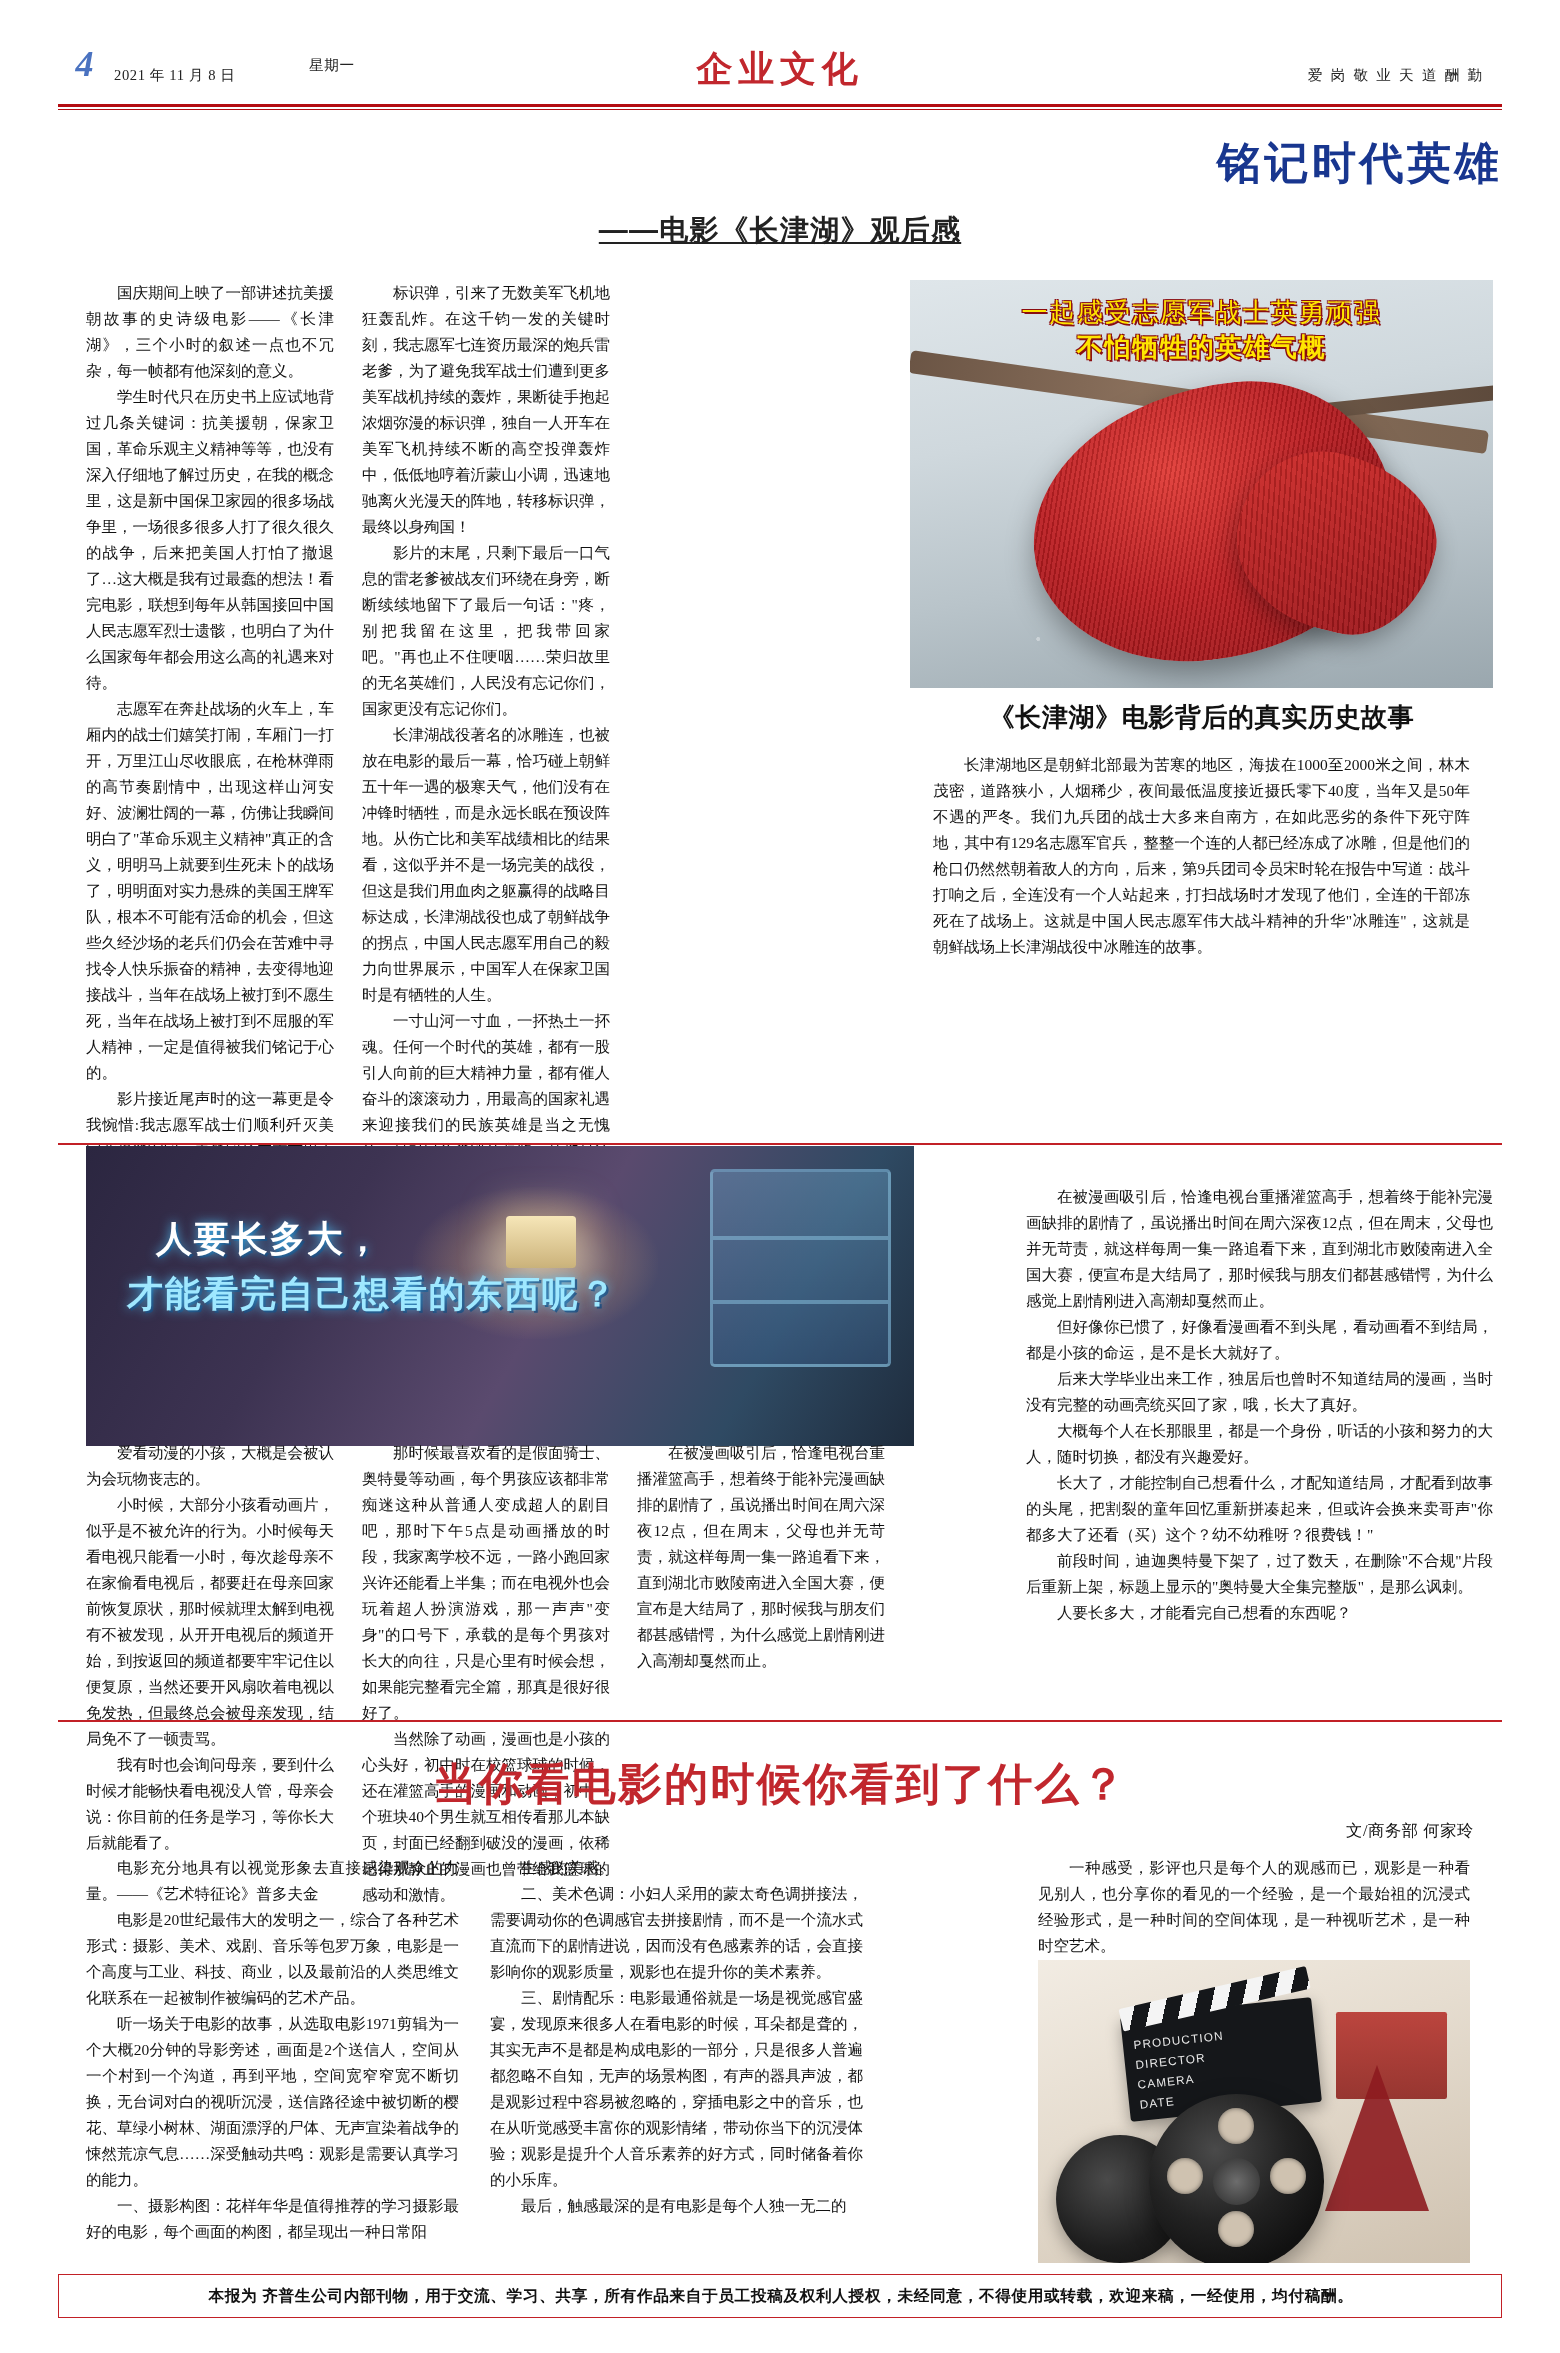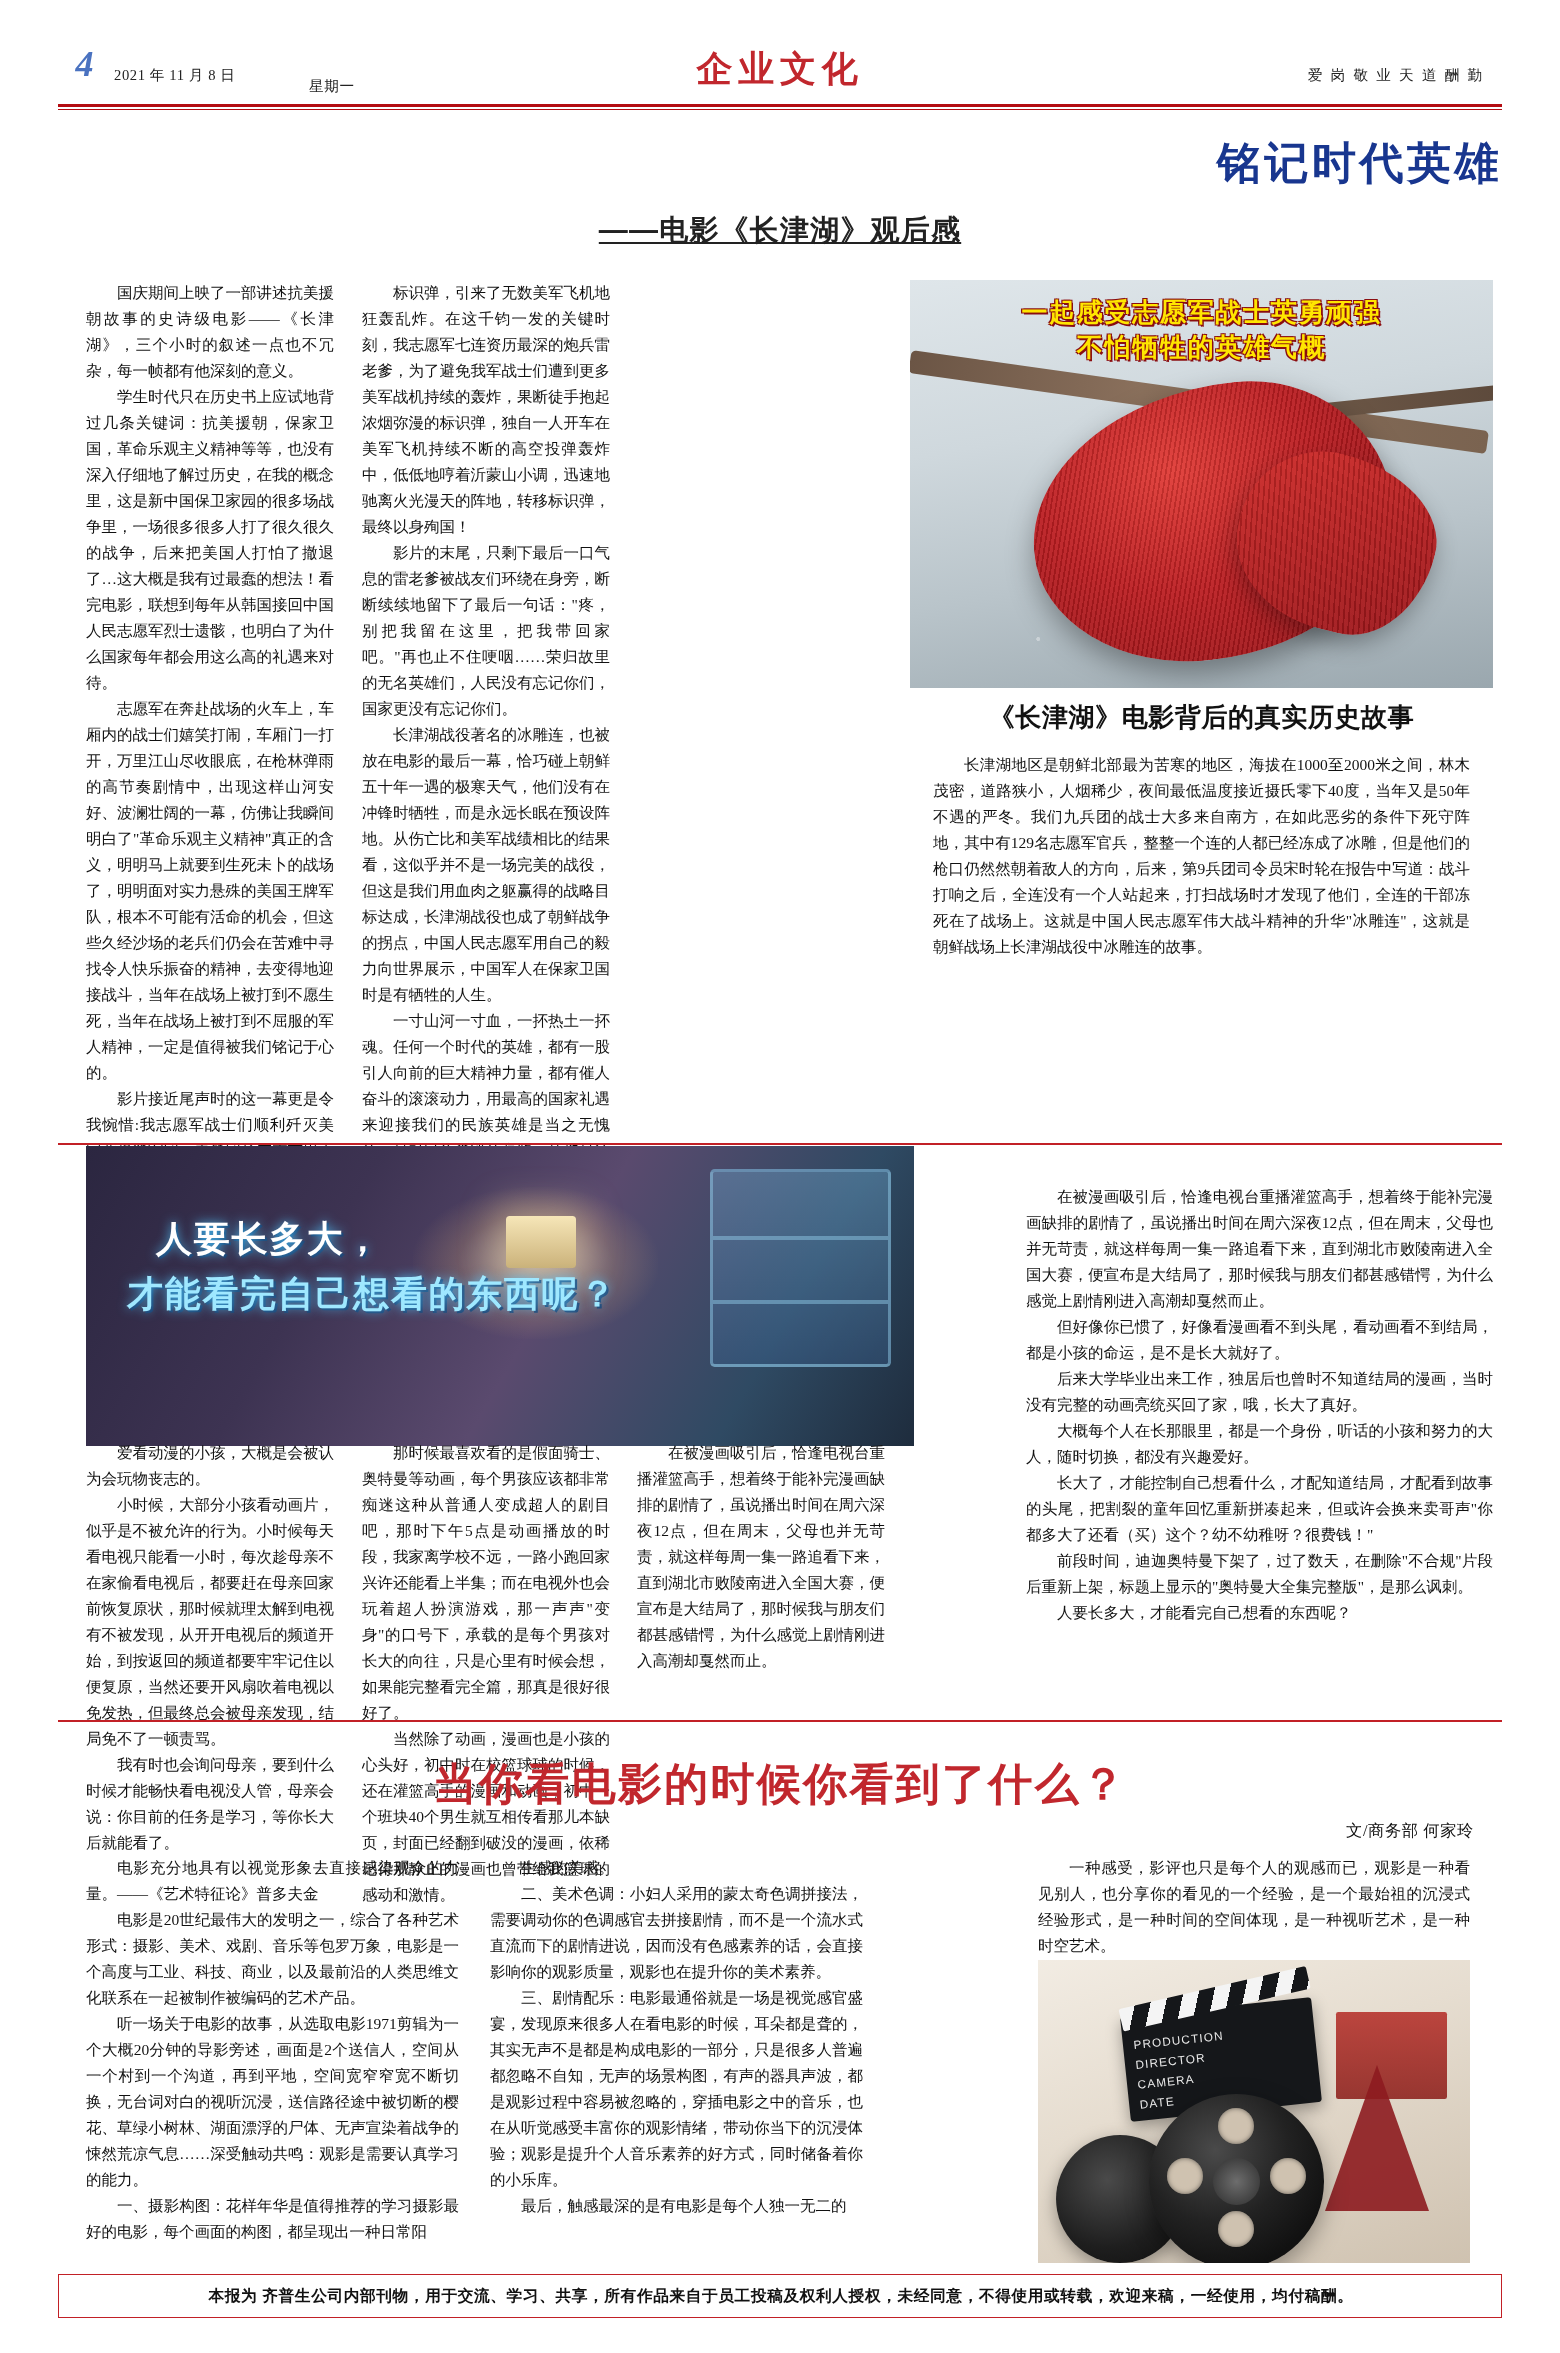--- a/index.html
+++ b/index.html
@@ -42,21 +42,21 @@
   }
   .mast-date {
     position: absolute;
     left: 56px; top: 21px;
     font-size: 14.6px;
     color: #222;
     letter-spacing: 0.6px;
   }
   .mast-weekday {
     position: absolute;
-    left: 251px; top: 32px;
+    left: 251px; top: 11px;
     font-size: 14.6px;
     color: #222;
     letter-spacing: 0.6px;
   }
   .mast-title {
     position: absolute;
     left: 0; top: 0;
     width: 1444px;
     text-align: center;
     font-family: "Liberation Sans", sans-serif;
@@ -187,21 +187,21 @@
     border-radius: 45% 60% 40% 55% / 50% 45% 60% 50%;
     transform: rotate(14deg);
     box-shadow: 0 9.3px 23px rgba(0,0,0,.3);
   }
   .photo1 .hl1 {
     position: absolute;
     left: 0; top: 15px;
     width: 583px;
     text-align: center;
     font-family: "Liberation Sans", sans-serif;
-    font-weight: bold;
+    font-weight: normal;
     font-size: 26px;
     letter-spacing: 1.7px;
     color: #ffe600;
     text-shadow: 1.7px 1.7px 0 #8a0d10, -1.2px -1.2px 0 #8a0d10, 1.2px -1.2px 0 #8a0d10, -1.2px 1.2px 0 #8a0d10;
   }
   .photo1 .hl2 {
     position: absolute;
     left: 0; top: 50px;
     width: 583px;
     text-align: center;

